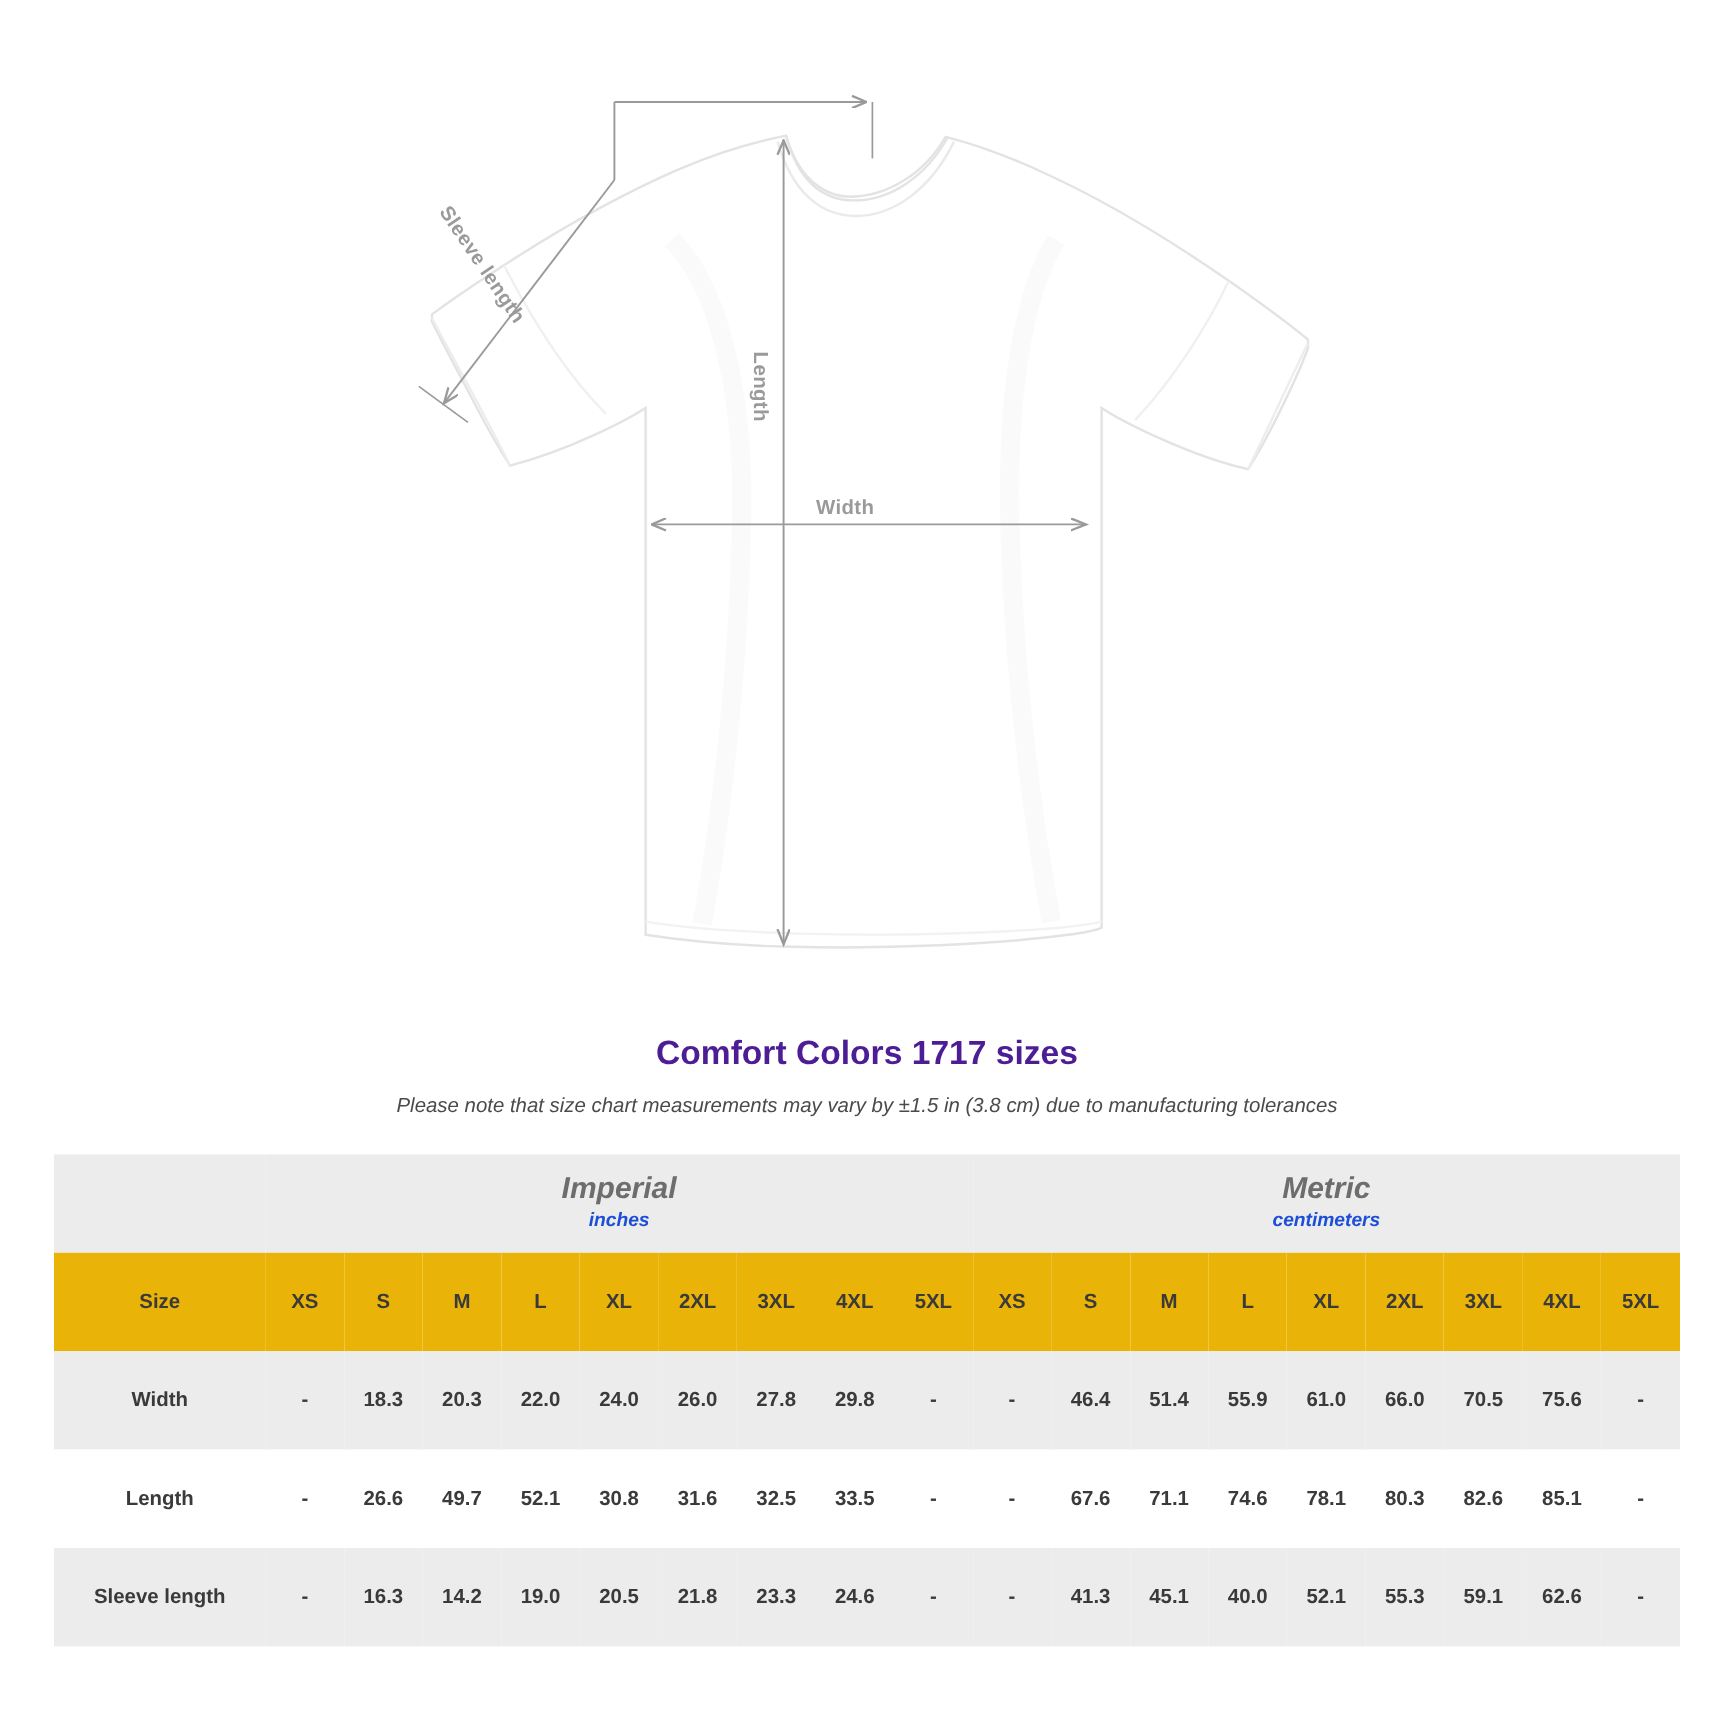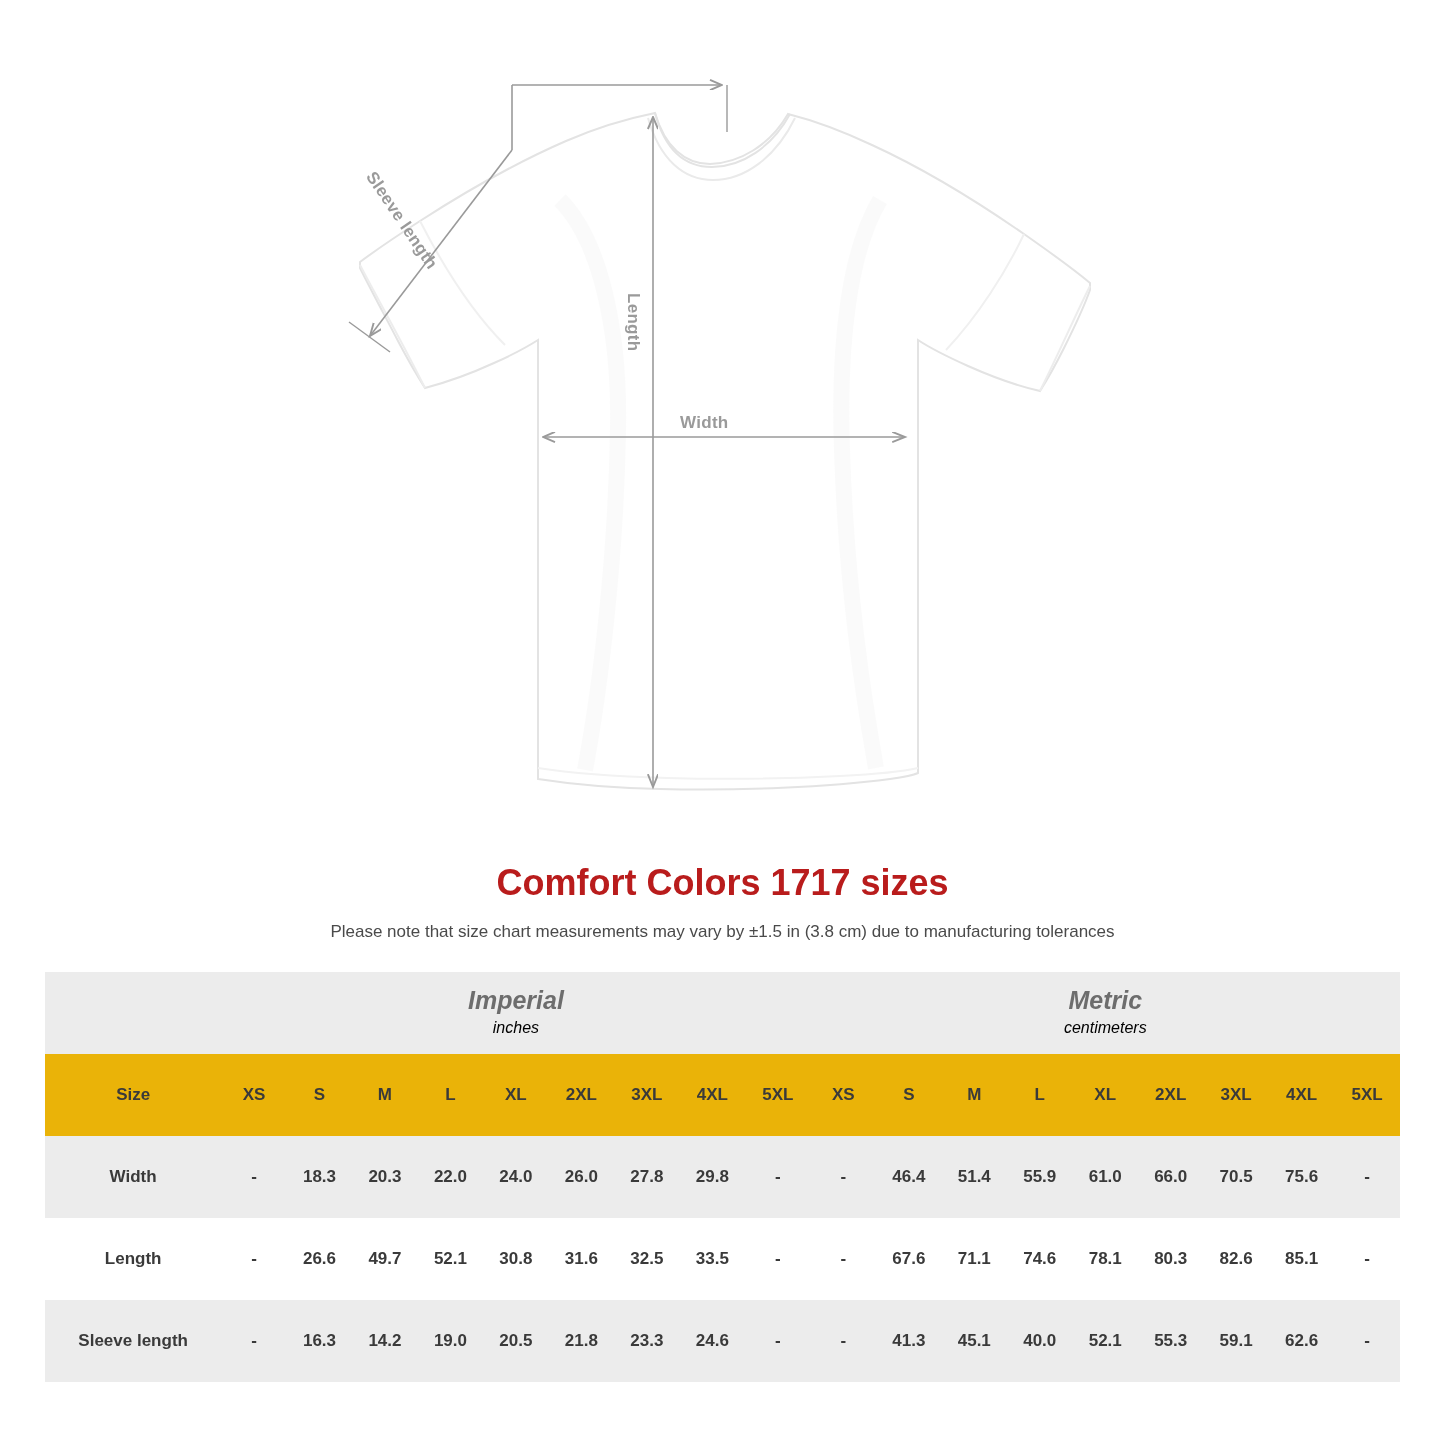--- a/index.html
+++ b/index.html
@@ -52,28 +52,29 @@
   .label-sleeve {
     left: 378px;
     top: 168px;
     transform: rotate(56deg);
     transform-origin: left top;
   }
 
   
   .title {
     text-align: center;
-    font-size: 36px;
-    font-weight: bold;
-    color: #b91c1c;
+    font-size: 28px;
+    font-weight: bold;
+    color: #4c1d95;
     margin-top: 32px;
   }
   .subtitle {
     text-align: center;
     font-size: 17px;
+    font-style: italic;
     color: #4a4a4a;
     margin-top: 18px;
   }
 
   
   .table-wrap {
     margin: 30px 45px 0 45px;
   }
   table.size-table {
     border-collapse: collapse;
@@ -98,22 +99,22 @@
   .unit-name {
     font-size: 25px;
     font-style: italic;
     font-weight: bold;
     color: #6d6d6d;
     line-height: 1.15;
   }
   .unit-sub {
     font-size: 16px;
     font-style: italic;
-    font-weight: normal;
-    color: #000000;
+    font-weight: bold;
+    color: #1d4ed8;
     line-height: 1.6;
   }
   .row-alt td {
     background: #ececec;
   }
   .row-plain td {
     background: #ffffff;
   }
   .hdr-row td {
     background: #eab308;

